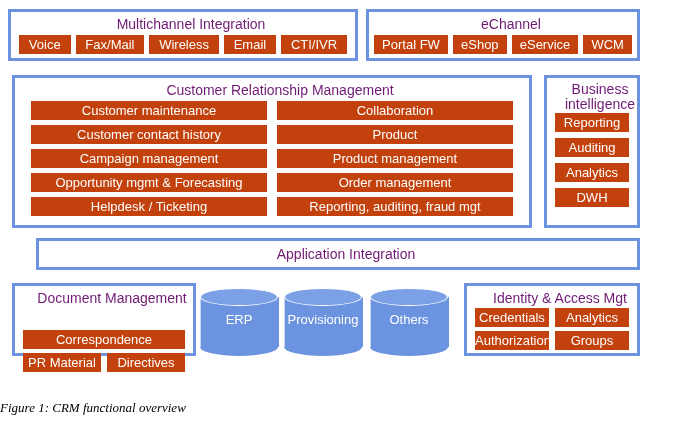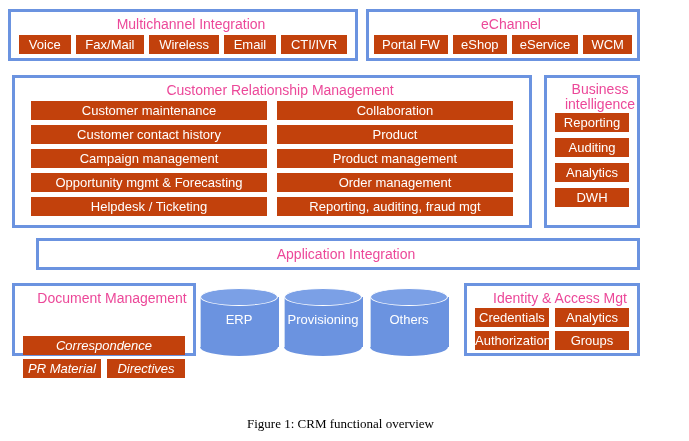--- a/index.html
+++ b/index.html
@@ -16,21 +16,21 @@
   }
 
   
   .panel {
     position: absolute;
     background: #ffffff;
     border: 3px solid #6b93e0;
     box-sizing: border-box;
   }
   .panel-title {
-    color: #ec4899;
+    color: #701a75;
     font-size: 14px;
     text-align: center;
     line-height: 18px;
     padding-top: 3px;
     white-space: nowrap;
     padding-left: 16px;
   }
   .panel-title.two-line {
     white-space: normal;
     line-height: 15px;
@@ -97,21 +97,21 @@
   
   #appint {
     left: 36px; top: 238px; width: 604px; height: 32px;
   }
   #appint .panel-title { padding-top: 4px; }
 
   
   #docmgmt {
     left: 12px; top: 283px; width: 184px; height: 73px;
   }
-  #docmgmt .chips { padding: 12px 8px; margin-top: 17px; font-style: italic; }
+  #docmgmt .chips { padding: 12px 8px; margin-top: 11px; }
   #docmgmt .chip { margin-bottom: 4px; }
   #docmgmt .pair { display: flex; gap: 6px; }
   #docmgmt .pair .chip { flex: 1 1 0; }
 
   
   #iam {
     left: 464px; top: 283px; width: 176px; height: 73px;
   }
   #iam .chips { padding: 0 8px; margin-top: 1px; }
   #iam .pair { display: flex; gap: 6px; margin-bottom: 4px; }
@@ -158,24 +158,25 @@
     white-space: nowrap;
     z-index: 3;
   }
   #cyl-erp { left: 200px; }
   #cyl-prov { left: 284px; padding-left: 12px; }
   #cyl-others { left: 370px; }
 
   
   #caption {
     position: absolute;
-    left: 0; top: 416px;
+    left: 0; top: 400px;
     width: 681px;
-    text-align: center;
+    text-align: left;
     font-family: "Liberation Serif", serif;
+    font-style: italic;
     font-size: 13px;
     color: #000000;
   }
 </style>
 </head>
 <body>
 
 <div class="panel" id="multichannel">
   <div class="panel-title">Multichannel Integration</div>
   <div class="chips">

